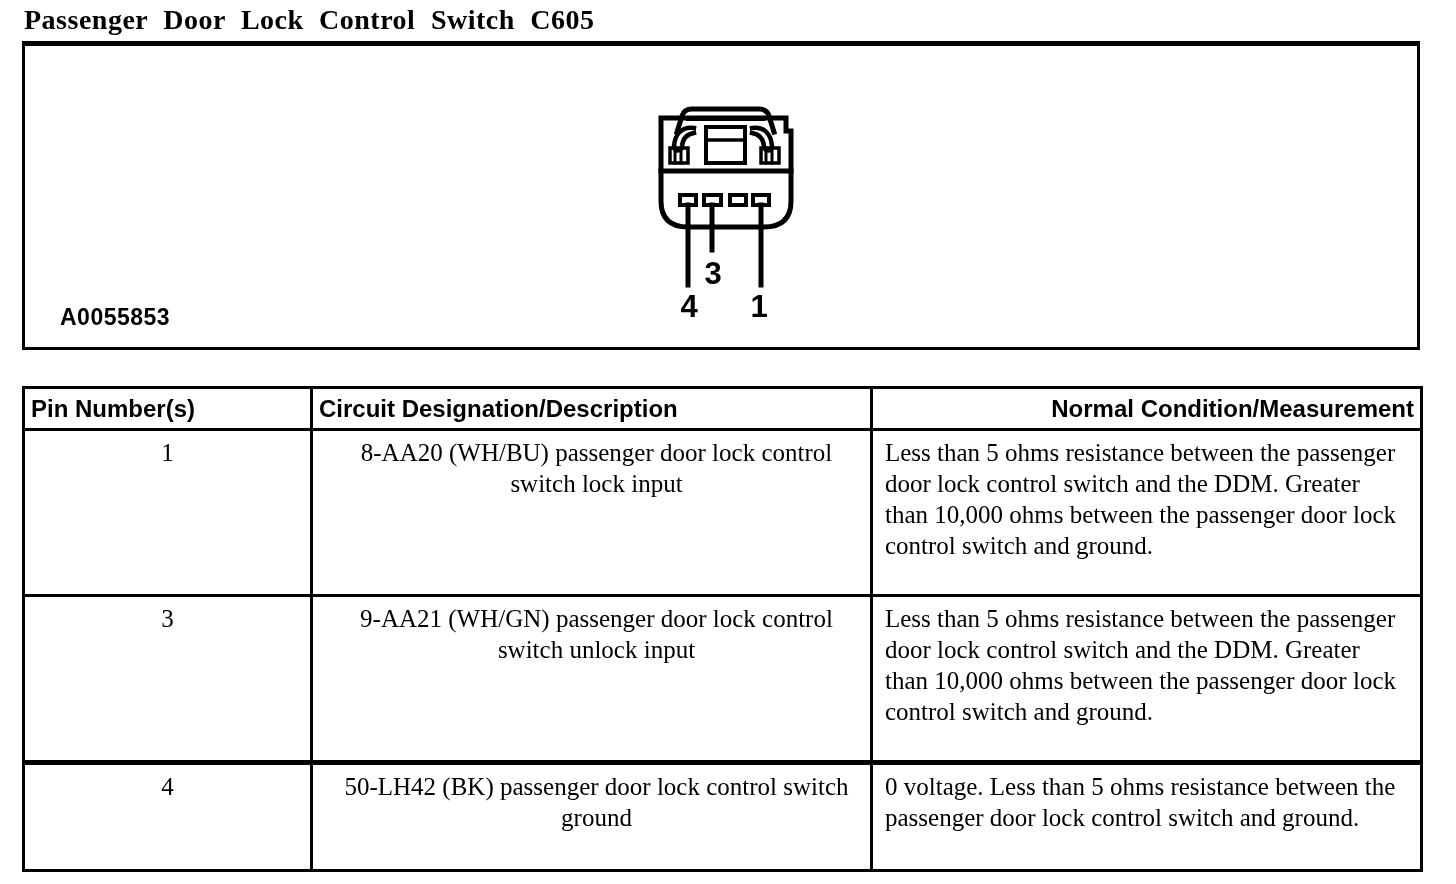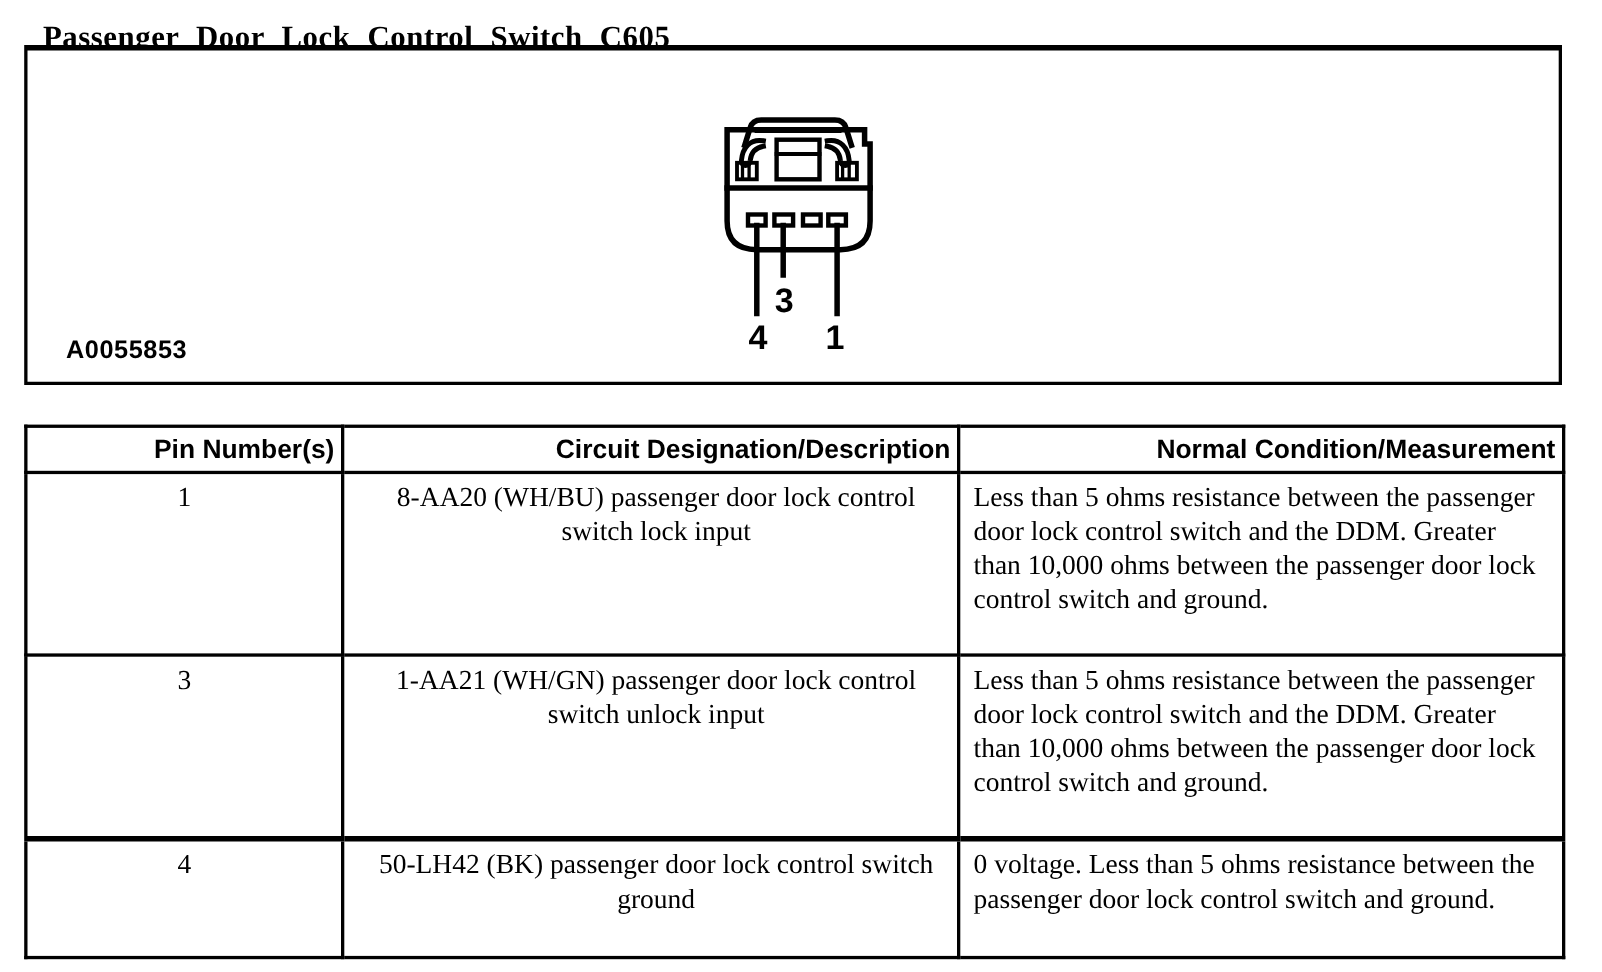--- a/index.html
+++ b/index.html
@@ -7,21 +7,21 @@
     width: 1456px; height: 884px;
     background: #ffffff; color: #000000;
     font-family: "Liberation Serif", serif;
     position: relative; overflow: hidden;
   }
   .page-title {
     position: absolute; left: 24px; top: 4px;
     font-family: "Liberation Serif", serif;
     font-size: 28px; font-weight: bold;
     word-spacing: 8px; letter-spacing: 0.5px;
-    margin: 15px;
+    margin: 0;
   }
   .diagram-box {
     position: absolute; left: 22px; top: 41px;
     width: 1398px; height: 309px;
     border: 3px solid #000; border-top-width: 5px;
     box-sizing: border-box;
     background: #fff;
   }
   .figure-label {
     position: absolute; left: 35px; top: 258px;
@@ -54,21 +54,21 @@
     vertical-align: top;
     box-sizing: border-box;
   }
   .pin-table col.c1 { width: 288px; }
   .pin-table col.c2 { width: 560px; }
   .pin-table col.c3 { width: 550px; }
   .pin-table thead tr { height: 42px; }
   .pin-table th {
     font-family: "Liberation Sans", sans-serif;
     font-size: 24px; font-weight: bold;
-    text-align: right; vertical-align: middle;
+    text-align: left; vertical-align: middle;
     padding: 2px 6px;
   }
   .pin-table th.col-condition { text-align: right; padding-left: 14px; }
   .pin-table td {
     font-family: "Liberation Serif", serif;
     font-size: 25px; line-height: 31px;
   }
   td.cell-pin { text-align: center; padding-top: 6px; }
   td.cell-circuit { text-align: center; padding: 6px 8px 0 18px; }
   td.cell-condition { text-align: left; padding: 6px 14px 0 12px; }
@@ -135,21 +135,21 @@
     </tr>
   </thead>
   <tbody>
     <tr class="row-1">
       <td class="cell-pin">1</td>
       <td class="cell-circuit">8-AA20 (WH/BU) passenger door lock control switch lock input</td>
       <td class="cell-condition">Less than 5 ohms resistance between the passenger door lock control switch and the DDM. Greater than 10,000 ohms between the passenger door lock control switch and ground.</td>
     </tr>
     <tr class="row-3">
       <td class="cell-pin">3</td>
-      <td class="cell-circuit">1-AA21 (WH/GN) passenger door lock control switch unlock input</td>
+      <td class="cell-circuit">9-AA21 (WH/GN) passenger door lock control switch unlock input</td>
       <td class="cell-condition">Less than 5 ohms resistance between the passenger door lock control switch and the DDM. Greater than 10,000 ohms between the passenger door lock control switch and ground.</td>
     </tr>
     <tr class="row-4">
       <td class="cell-pin">4</td>
       <td class="cell-circuit">50-LH42 (BK) passenger door lock control switch ground</td>
       <td class="cell-condition">0 voltage. Less than 5 ohms resistance between the passenger door lock control switch and ground.</td>
     </tr>
   </tbody>
 </table>
 

